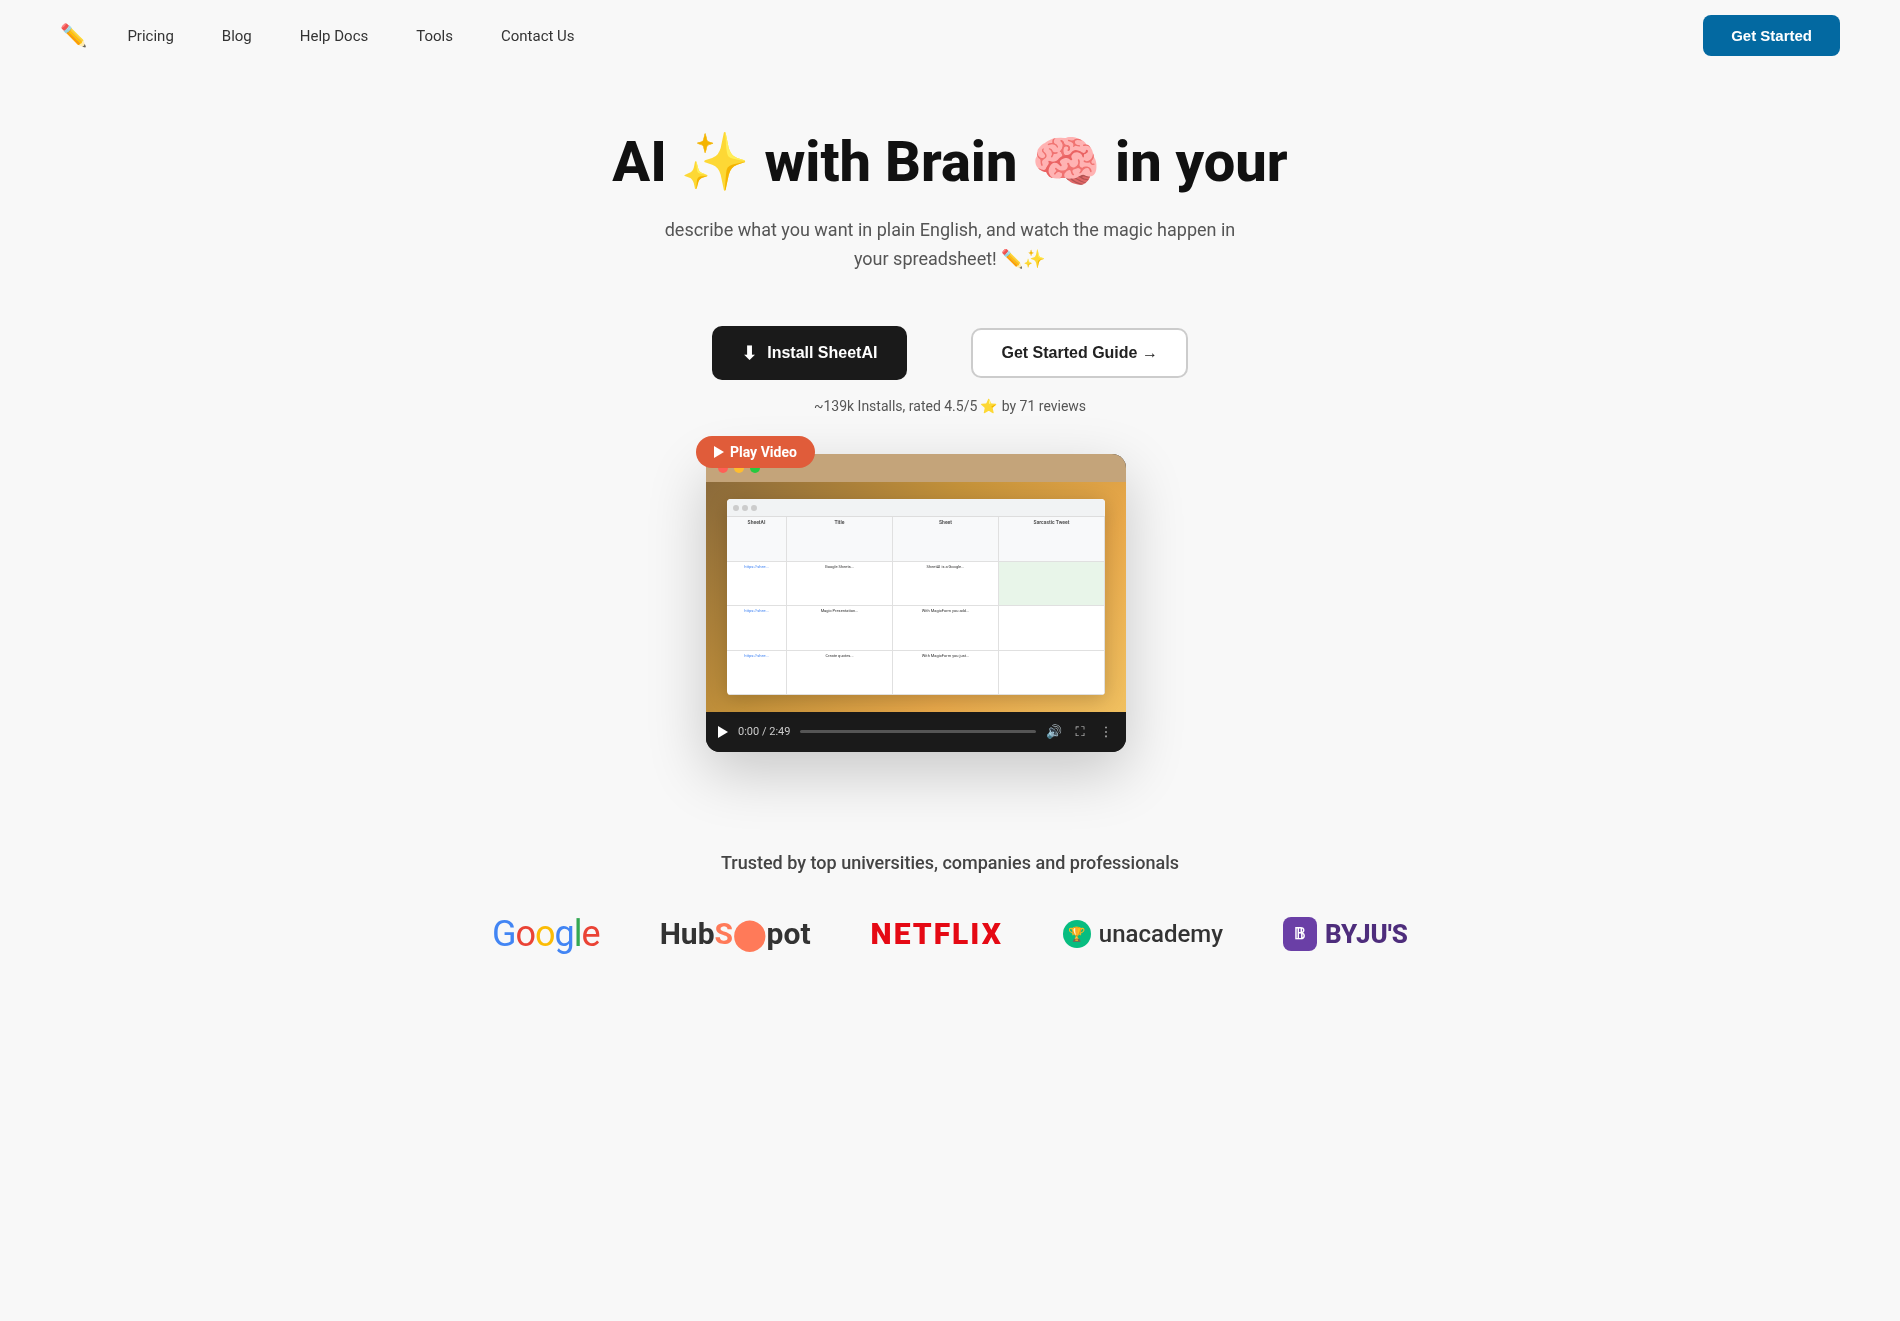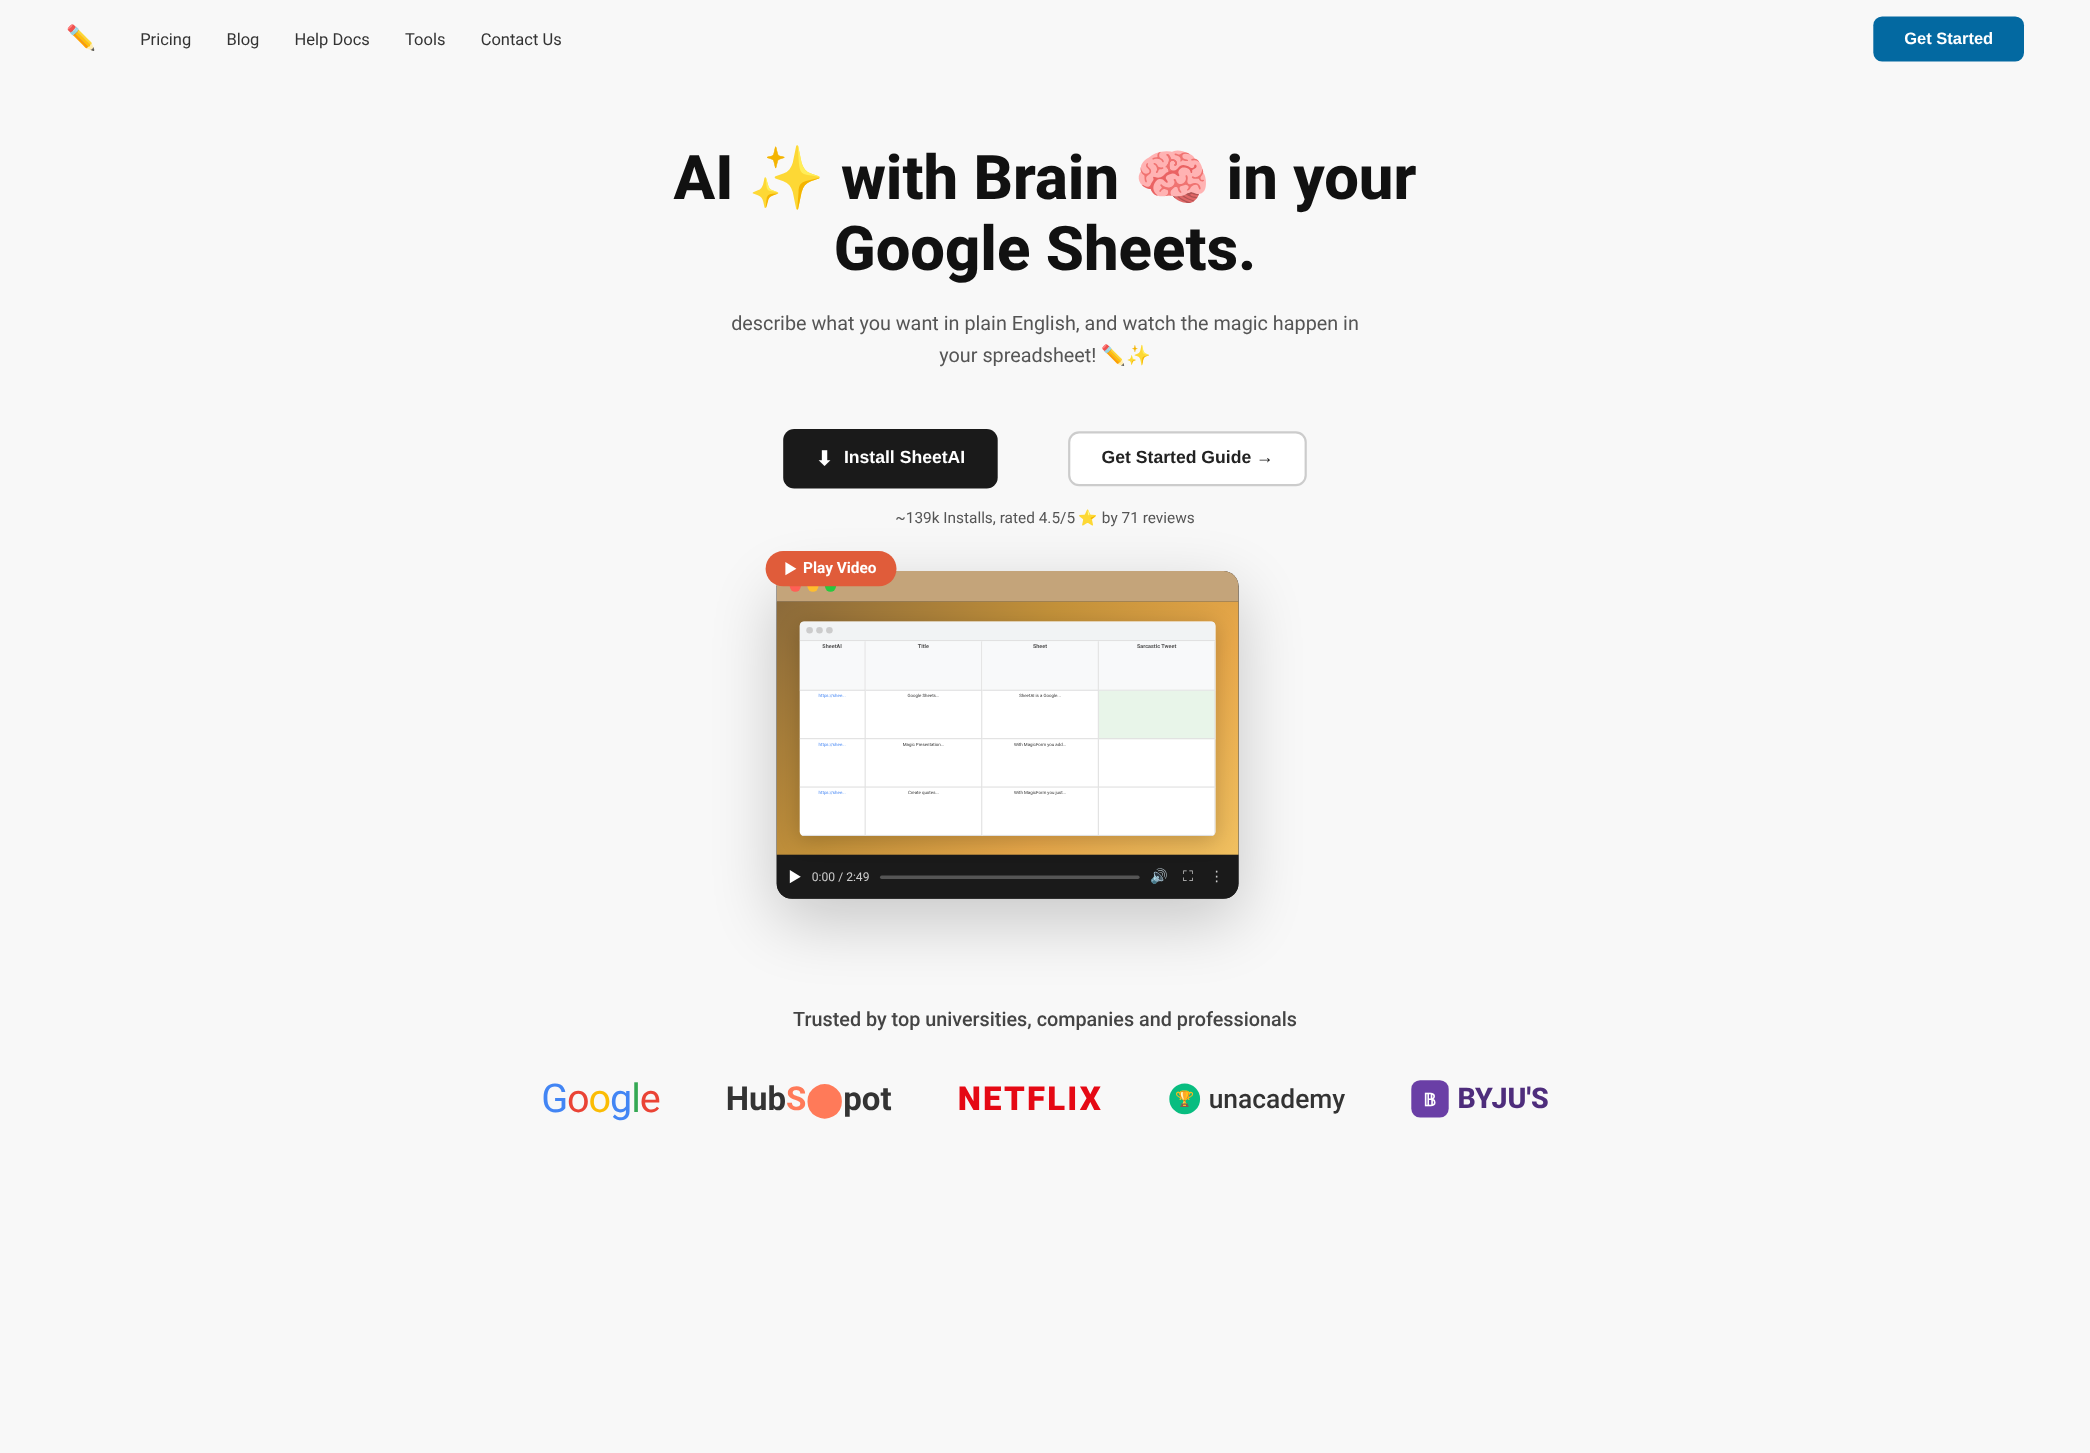--- a/index.html
+++ b/index.html
@@ -26,21 +26,21 @@
       align-items: center;
       gap: 40px;
     }
     .nav-logo {
       font-size: 22px;
       color: #444;
       text-decoration: none;
     }
     .nav-links {
       display: flex;
-      gap: 32px;
+      gap: 48px;
       list-style: none;
     }
     .nav-links a {
       text-decoration: none;
       color: #333;
       font-size: 15px;
       font-weight: 400;
     }
     .btn-get-started-nav {
       background: #0369a1;
@@ -353,21 +353,20 @@
         <a href="#">Contact Us</a>
       </li>
     </ul>
   </div>
   <button class="btn-get-started-nav">Get Started</button>
 </nav>
 
 <section class="hero">
   <h1 class="hero-title">
     <span>AI ✨ with Brain 🧠 in your</span><br>
-    <span>Google Sheets.</span>
   </h1>
   <p class="hero-subtitle">describe what you want in plain English, and watch the magic happen in your spreadsheet! ✏️✨</p>
 
   <div class="hero-buttons">
     <button class="btn-install">
       <span style="font-size:18px;">⬇</span>
       <span>Install SheetAI</span>
     </button>
     <button class="btn-guide">
       <span>Get Started Guide →</span>

